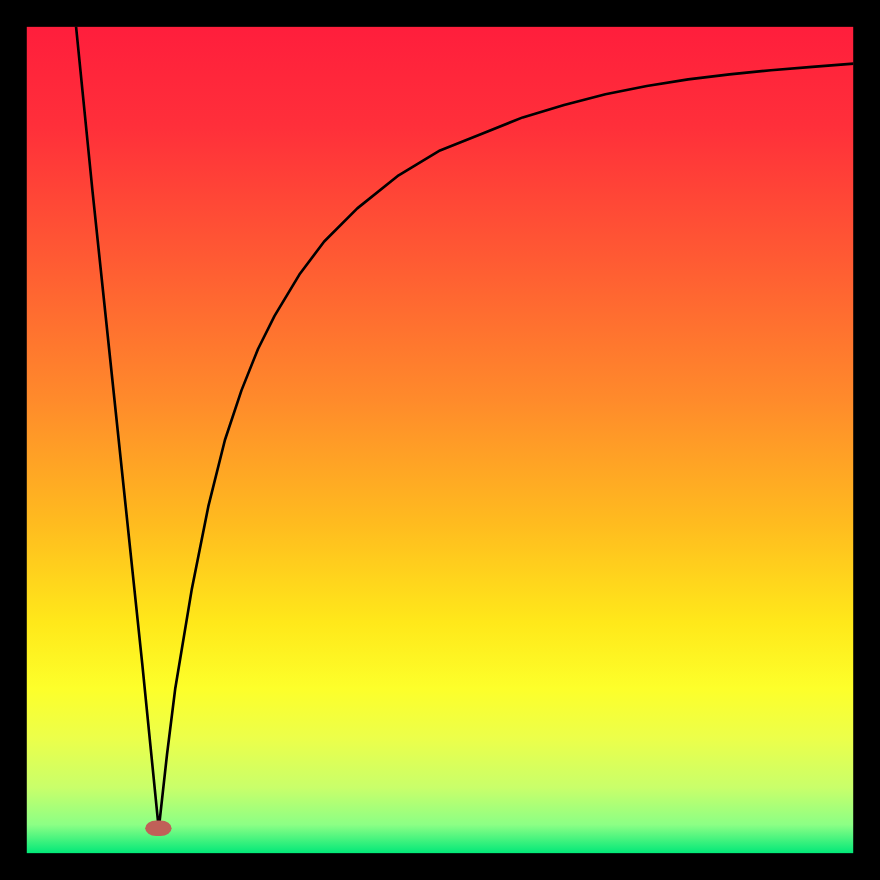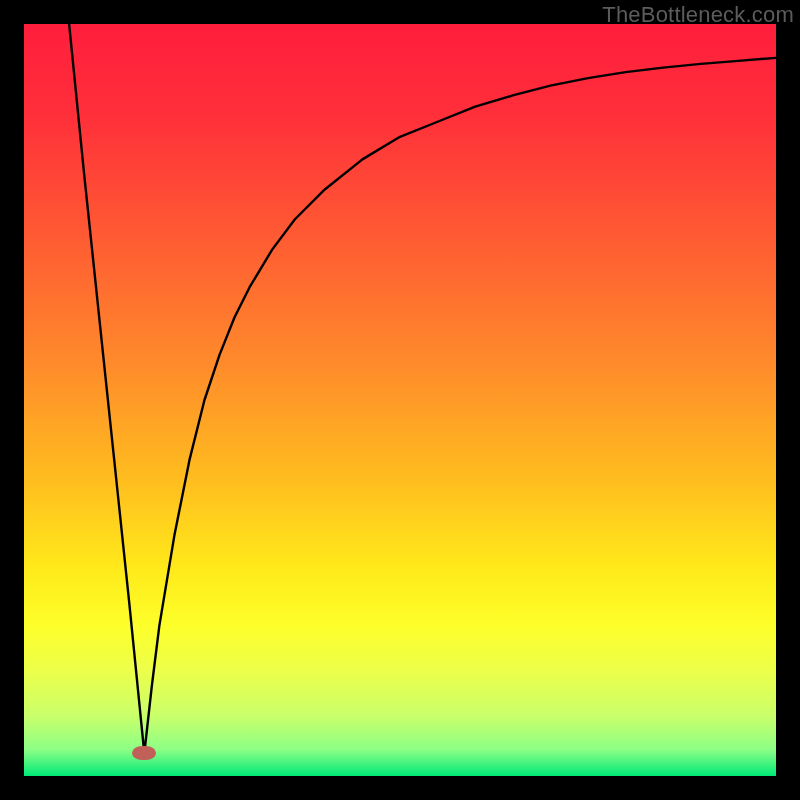--- a/index.html
+++ b/index.html
@@ -56,21 +56,20 @@
     color: #5c5c5c;
     letter-spacing: 0.2px;
     user-select: none;
   }
 </style>
 </head>
 <body>
 
 <div class="frame">
 
-  <div class="watermark">TheBottleneck.com</div>
 
   <div class="plot-area">
 
     <svg class="gradient-bg" viewBox="0 0 752 752" preserveAspectRatio="none">
       <defs>
         <linearGradient id="bg-grad" x1="0" y1="0" x2="0" y2="1">
             <stop offset="0.00%" stop-color="#ff1e3c"></stop>
             <stop offset="12.00%" stop-color="#ff2f3a"></stop>
             <stop offset="28.00%" stop-color="#ff5a33"></stop>
             <stop offset="45.00%" stop-color="#ff8a2b"></stop>

